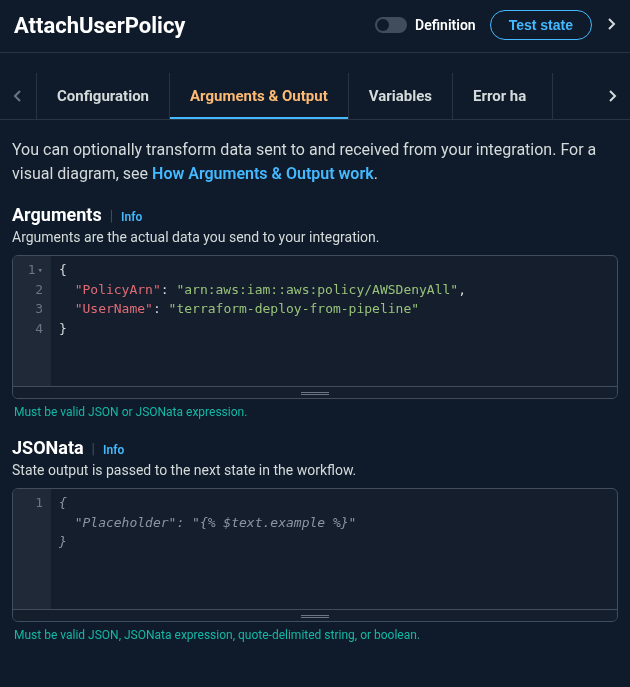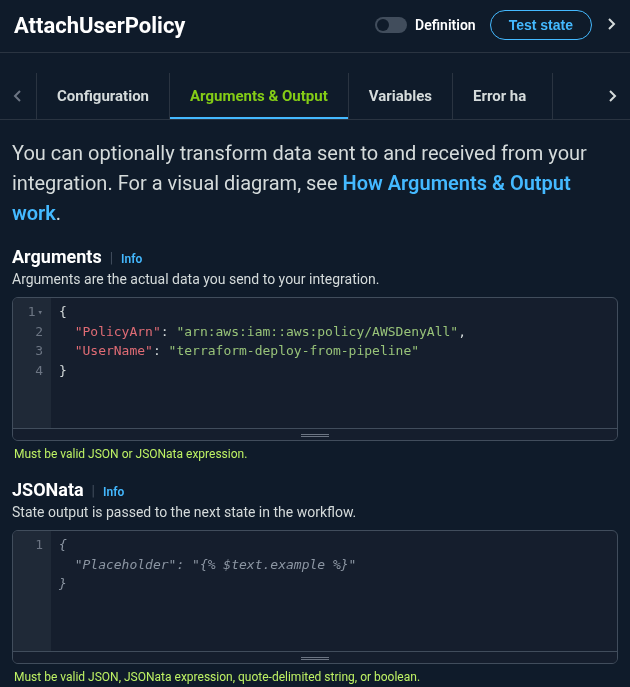--- a/index.html
+++ b/index.html
@@ -97,38 +97,38 @@
     font-size: 15px;
     font-weight: 700;
     color: #d5dbdb;
     white-space: nowrap;
     cursor: pointer;
     position: relative;
     border-right: 1px solid #2a3441;
   }
   .tab:first-child { border-left: 1px solid #2a3441; }
   .tab.active {
-    color: #84cc16;
+    color: #fdba74;
   }
   .tab.active::after {
     content: '';
     position: absolute;
     left: 0; right: 0; bottom: -1px;
     height: 3px;
     background: #44b9ff;
   }
   .tab.cut { padding-right: 26px; }
 
   
   .body {
     padding: 18px 12px 0 12px;
   }
   .intro {
     color: #d5dbdb;
-    font-size: 20px;
+    font-size: 16px;
     line-height: 1.5;
     margin-bottom: 18px;
   }
   .link {
     color: #44b9ff;
     font-weight: 600;
     cursor: pointer;
   }
 
   .section-head {
@@ -203,21 +203,21 @@
     background: #151e2d;
   }
   .drag-handle .bar {
     width: 28px;
     height: 1px;
     background: #6c7583;
     box-shadow: 0 2px 0 #6c7583;
   }
 
   .hint {
-    color: #bef264;
+    color: #14b8a6;
     font-size: 12px;
     margin: 6px 0 18px 2px;
   }
 
   .editor-body.small { min-height: 120px; }
 </style>
 </head>
 <body>
 
 <div class="header">

